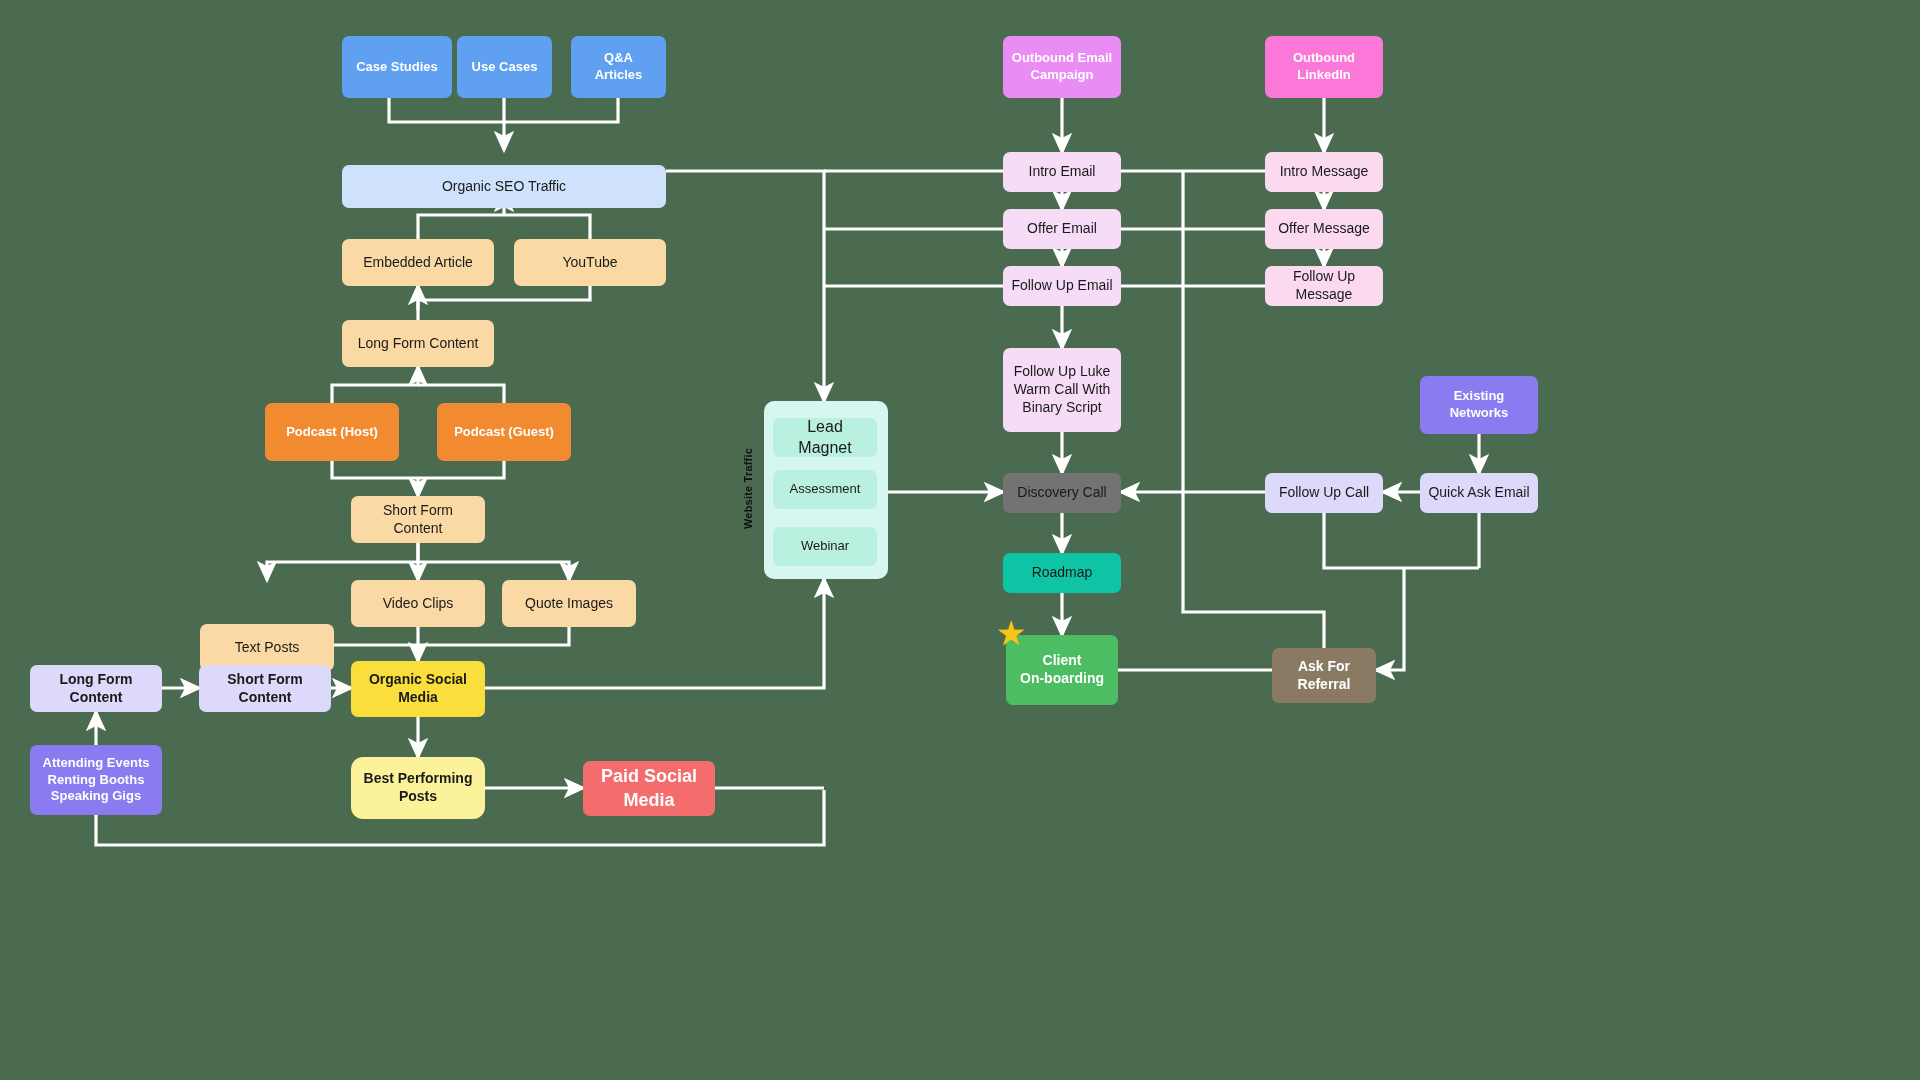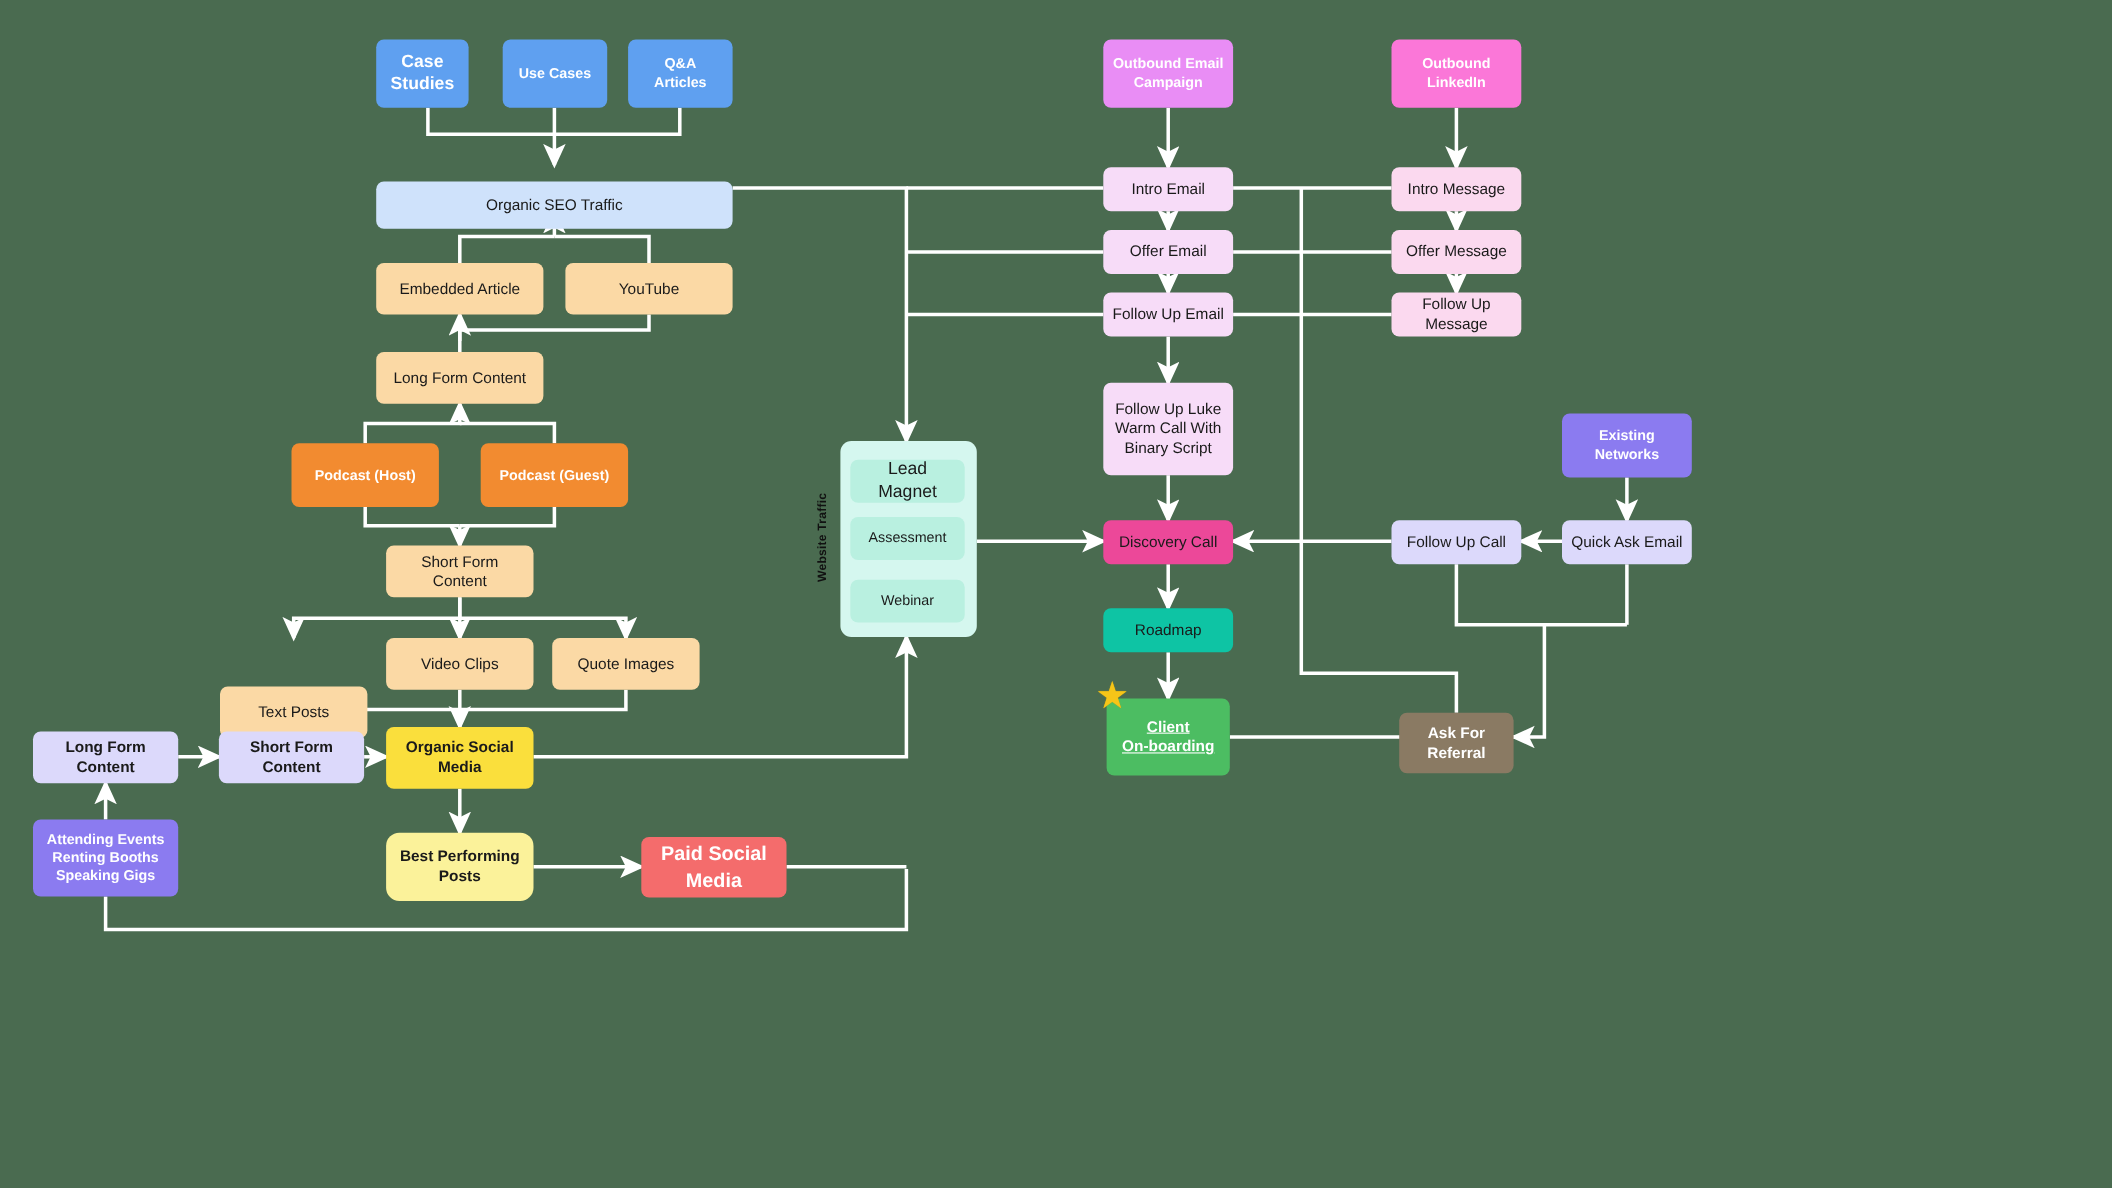--- a/index.html
+++ b/index.html
@@ -75,21 +75,21 @@
         <path d="M1062,513 L1062,553" marker-end="url(#arw)"></path>
         <path d="M1062,593 L1062,635" marker-end="url(#arw)"></path>
         <path d="M1118,670 L1376,670" marker-end="url(#arw)"></path>
         <path d="M1324,513 L1324,568 L1479,568"></path>
         <path d="M1479,513 L1479,568"></path>
         <path d="M1404,568 L1404,670 L1376,670" marker-end="url(#arw)"></path>
         <path d="M1183,171 L1183,612 L1324,612 L1324,648"></path>
       </g>
   </svg>
   <div id="node-layer">
-      <div class="node bold" style="left: 342px; top: 36px; width: 84px; height: 62px; background: rgb(95, 160, 240); color: rgb(255, 255, 255); font-size: 16px;">
+      <div class="node bold" style="left: 342px; top: 36px; width: 110px; height: 62px; background: rgb(95, 160, 240); color: rgb(255, 255, 255); font-size: 13px;">
         <span>Case Studies</span>
       </div>
       <div class="node bold" style="left: 457px; top: 36px; width: 95px; height: 62px; background: rgb(95, 160, 240); color: rgb(255, 255, 255); font-size: 13px;">
         <span>Use Cases</span>
       </div>
       <div class="node bold" style="left: 571px; top: 36px; width: 95px; height: 62px; background: rgb(95, 160, 240); color: rgb(255, 255, 255); font-size: 13px;">
         <span>Q&amp;A Articles</span>
       </div>
       <div class="node" style="left: 342px; top: 150px; width: 324px; height: 43px; background: rgb(207, 226, 251); color: rgb(26, 26, 26); font-size: 14px; margin-top: 15px;">
         <span>Organic SEO Traffic</span>
@@ -171,27 +171,27 @@
       </div>
       <div class="node" style="left: 1265px; top: 209px; width: 118px; height: 40px; background: rgb(251, 217, 239); color: rgb(26, 26, 26); font-size: 14px;">
         <span>Offer Message</span>
       </div>
       <div class="node" style="left: 1265px; top: 266px; width: 118px; height: 40px; background: rgb(251, 217, 239); color: rgb(26, 26, 26); font-size: 14px;">
         <span>Follow Up Message</span>
       </div>
       <div class="node" style="left: 1003px; top: 348px; width: 118px; height: 84px; background: rgb(247, 220, 248); color: rgb(26, 26, 26); font-size: 14px;">
         <span>Follow Up Luke<br>Warm Call With<br>Binary Script</span>
       </div>
-      <div class="node" style="left: 1003px; top: 473px; width: 118px; height: 40px; background: #ec4899; color: rgb(26, 26, 26); font-size: 14px;">
+      <div class="node" style="left: 1003px; top: 473px; width: 118px; height: 40px; background: #737373; color: rgb(26, 26, 26); font-size: 14px;">
         <span>Discovery Call</span>
       </div>
       <div class="node" style="left: 1003px; top: 553px; width: 118px; height: 40px; background: rgb(14, 196, 164); color: rgb(26, 26, 26); font-size: 14px;">
         <span>Roadmap</span>
       </div>
-      <div class="node bold" style="left: 1006px; top: 635px; width: 112px; height: 70px; background: rgb(76, 189, 98); color: rgb(255, 255, 255); font-size: 14px; text-decoration: underline;">
+      <div class="node bold" style="left: 1006px; top: 635px; width: 112px; height: 70px; background: rgb(76, 189, 98); color: rgb(255, 255, 255); font-size: 14px;">
         <span>Client<br>On-boarding</span>
       </div>
       <div class="node bold" style="left: 1420px; top: 376px; width: 118px; height: 58px; background: rgb(139, 123, 240); color: rgb(255, 255, 255); font-size: 13px;">
         <span>Existing Networks</span>
       </div>
       <div class="node" style="left: 1420px; top: 473px; width: 118px; height: 40px; background: rgb(220, 217, 251); color: rgb(26, 26, 26); font-size: 14px;">
         <span>Quick Ask Email</span>
       </div>
       <div class="node" style="left: 1265px; top: 473px; width: 118px; height: 40px; background: rgb(220, 217, 251); color: rgb(26, 26, 26); font-size: 14px;">
         <span>Follow Up Call</span>

